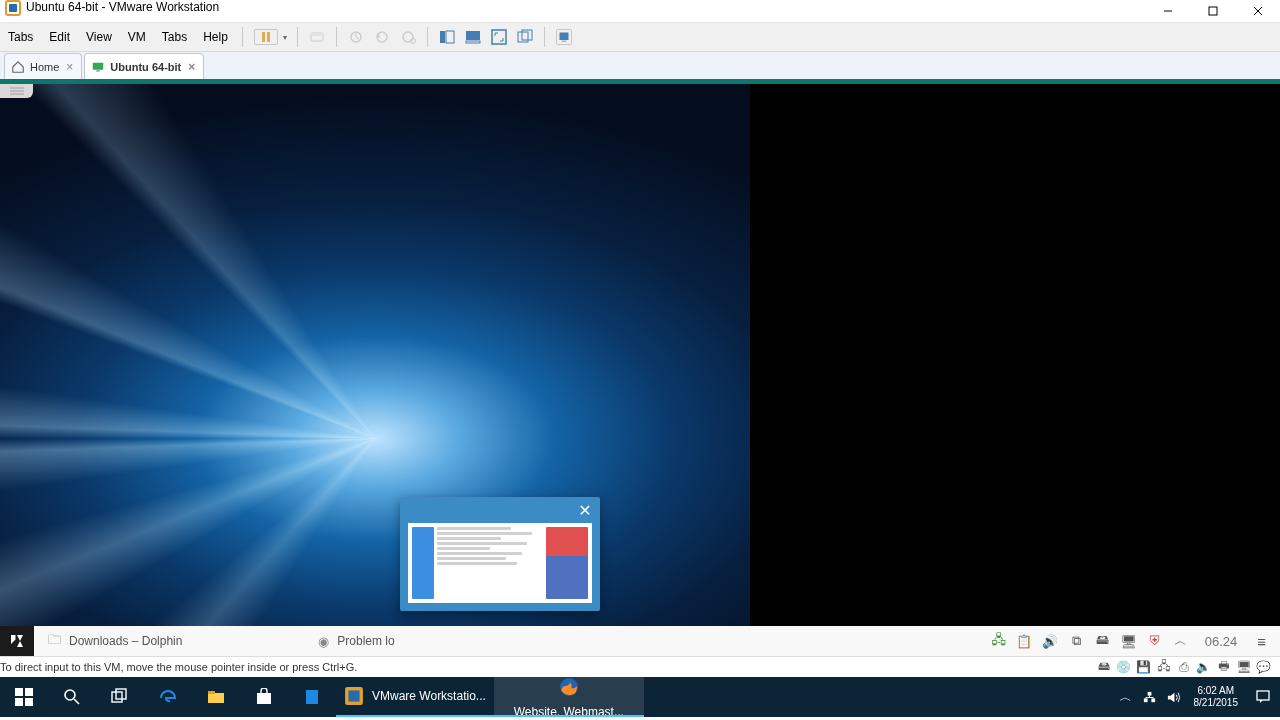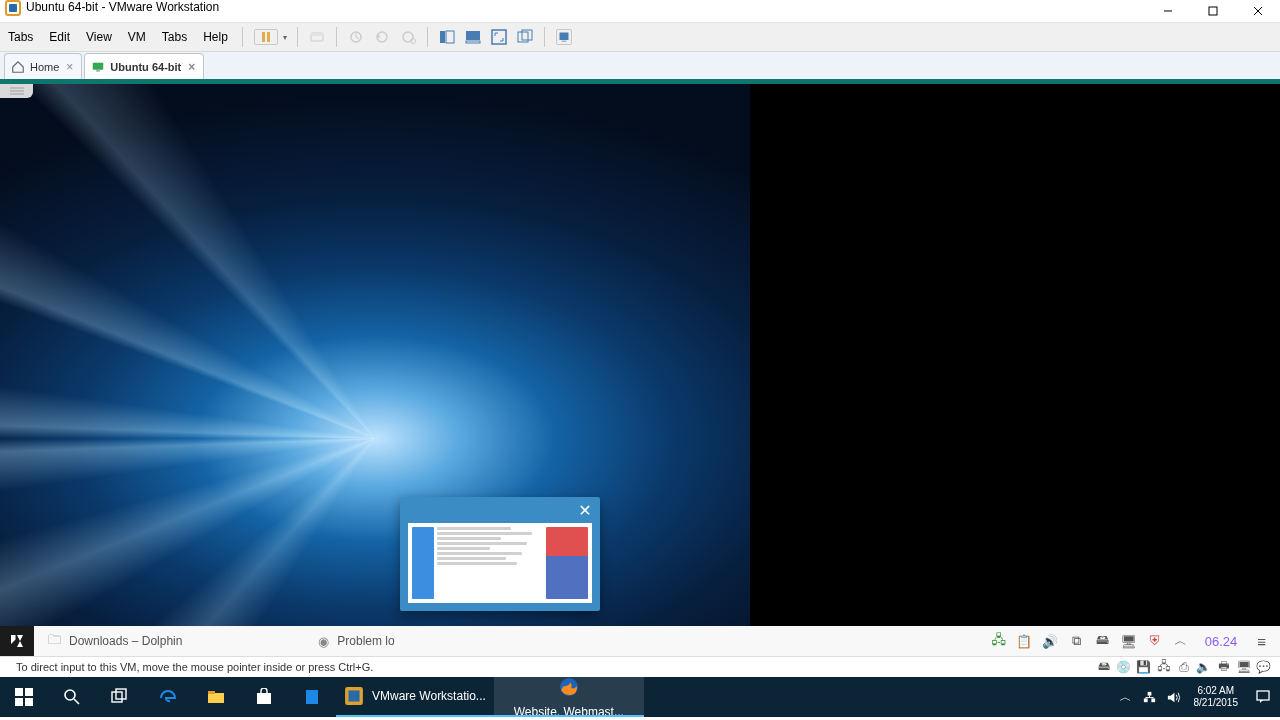--- a/index.html
+++ b/index.html
@@ -67,35 +67,35 @@
   .titlebar-handle::before{content:"";width:14px;height:2px;background:#888;box-shadow:0 -3px 0 #888, 0 3px 0 #888;opacity:.35;}
 
   
   .kde-panel { position:absolute; left:0; bottom:0; width:100%; height:30px; background:#f8f8f8; display:flex; align-items:center; font-size:12px; color:#555;}
   .kde-panel .kicker { width:34px; height:30px; background:#1b1b1b; display:flex; align-items:center; justify-content:center;}
   .kde-panel .kicker svg{width:18px;height:18px;fill:#fff;}
   .kde-panel .task { display:flex; align-items:center; gap:8px; padding:0 14px; height:100%; min-width:270px;}
   .kde-panel .task .ticon{color:#888;font-size:13px;}
   .kde-panel .tray { margin-left:auto; display:flex; align-items:center; gap:10px; padding-right:10px;}
   .kde-panel .tray .tic { width:16px; height:16px; display:flex;align-items:center;justify-content:center;font-size:13px;}
-  .kde-panel .clock { font-size:13px; color:#8b5cf6; padding:0 6px;}
+  .kde-panel .clock { font-size:13px; color:#737373; padding:0 6px;}
   .kde-panel .menu-btn{font-size:15px;color:#555;padding:0 4px;}
 
   
   .thumb-preview{ position:absolute; left:400px; bottom:45px; width:200px; height:114px; background:#3b8cc4; border:2px solid #3b8cc4; border-radius:2px; box-shadow:0 4px 12px rgba(0,0,0,.4); z-index:50;}
   .thumb-preview .thumb-close{position:absolute;right:0;top:0;width:26px;height:22px;display:flex;align-items:center;justify-content:center;color:#fff;font-size:16px;}
   .thumb-preview .thumb-body{position:absolute;left:6px;right:6px;top:24px;bottom:6px;background:#fff;padding:4px;display:flex;gap:3px;}
   .thumb-body .tc-side{width:22px;background:#3c8ee0;border-radius:1px;}
   .thumb-body .tc-main{flex:1;display:flex;flex-direction:column;gap:2px;}
   .thumb-body .tc-line{height:3px;background:#d0d0d0;border-radius:1px;}
   .thumb-body .tc-img{width:42px;background:linear-gradient(#e05050 40%,#5070c0 40%);border-radius:1px;}
 
   
   .vm-status{ height:21px; background:#fff; display:flex; align-items:center; font-size:11px; color:#333; border-top:1px solid #ddd;}
-  .vm-status .msg{ padding-left:16px; flex:1;}
+  .vm-status .msg{ padding-left:0; flex:1;}
   .vm-status .dev-icons{ display:flex; gap:4px; padding-right:8px;}
   .vm-status .dev-icons .di{width:16px;height:16px;display:flex;align-items:center;justify-content:center;font-size:12px;color:#555;}
 
   
   .win-taskbar{ height:40px; background:#0b2436; display:flex; align-items:center; color:#fff; font-size:12px;}
   .win-taskbar .wi{ width:48px; height:40px; display:flex; align-items:center; justify-content:center;}
   .win-taskbar .wi svg{width:18px;height:18px;}
   .win-taskbar .task-btn{ height:40px; min-width:150px; max-width:160px; display:flex; align-items:center; gap:8px; padding:0 8px; border-bottom:2px solid transparent;}
   .win-taskbar .task-btn .ico{width:20px;height:20px;display:flex;align-items:center;justify-content:center;}
   .win-taskbar .task-btn.active{ background:rgba(255,255,255,.12); border-bottom-color:#4fc3f7;flex-direction:column;}

